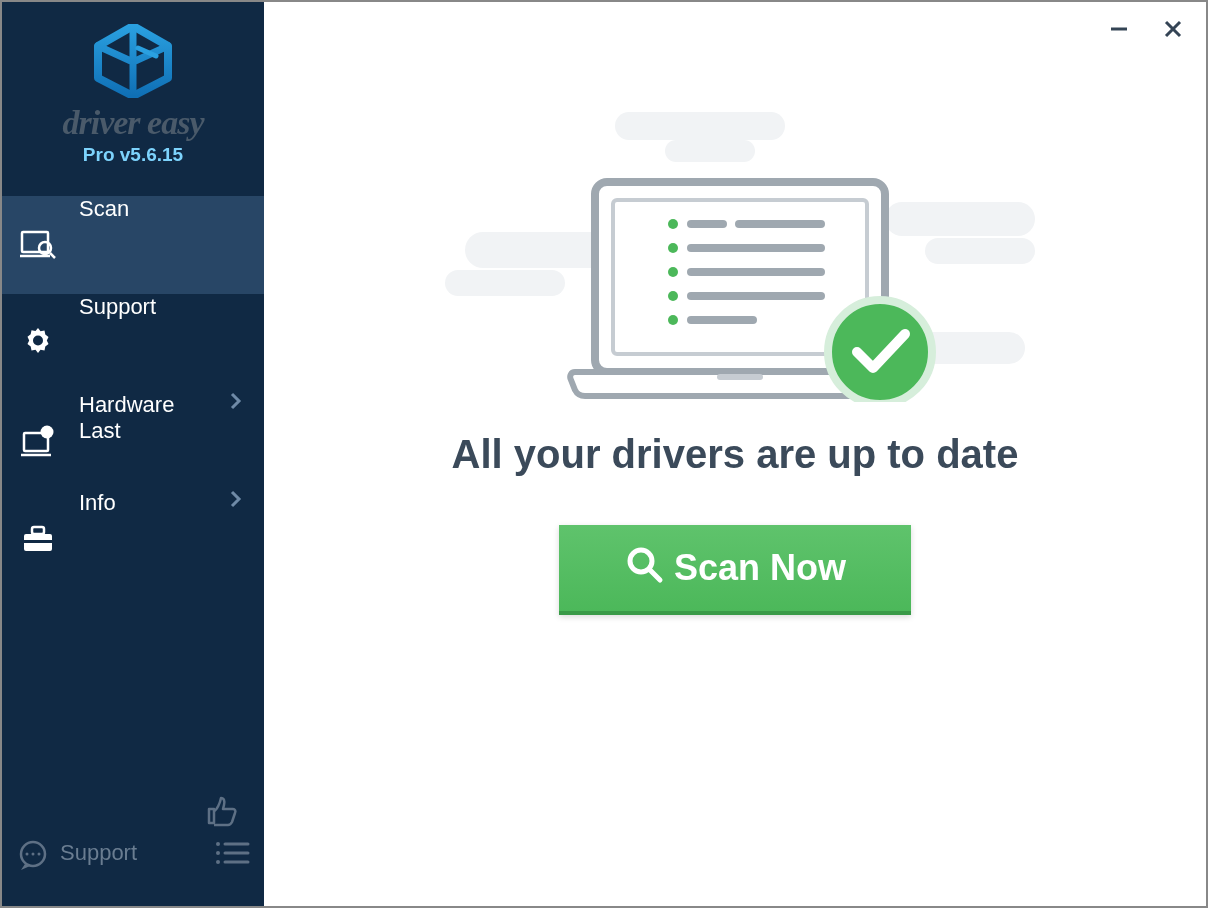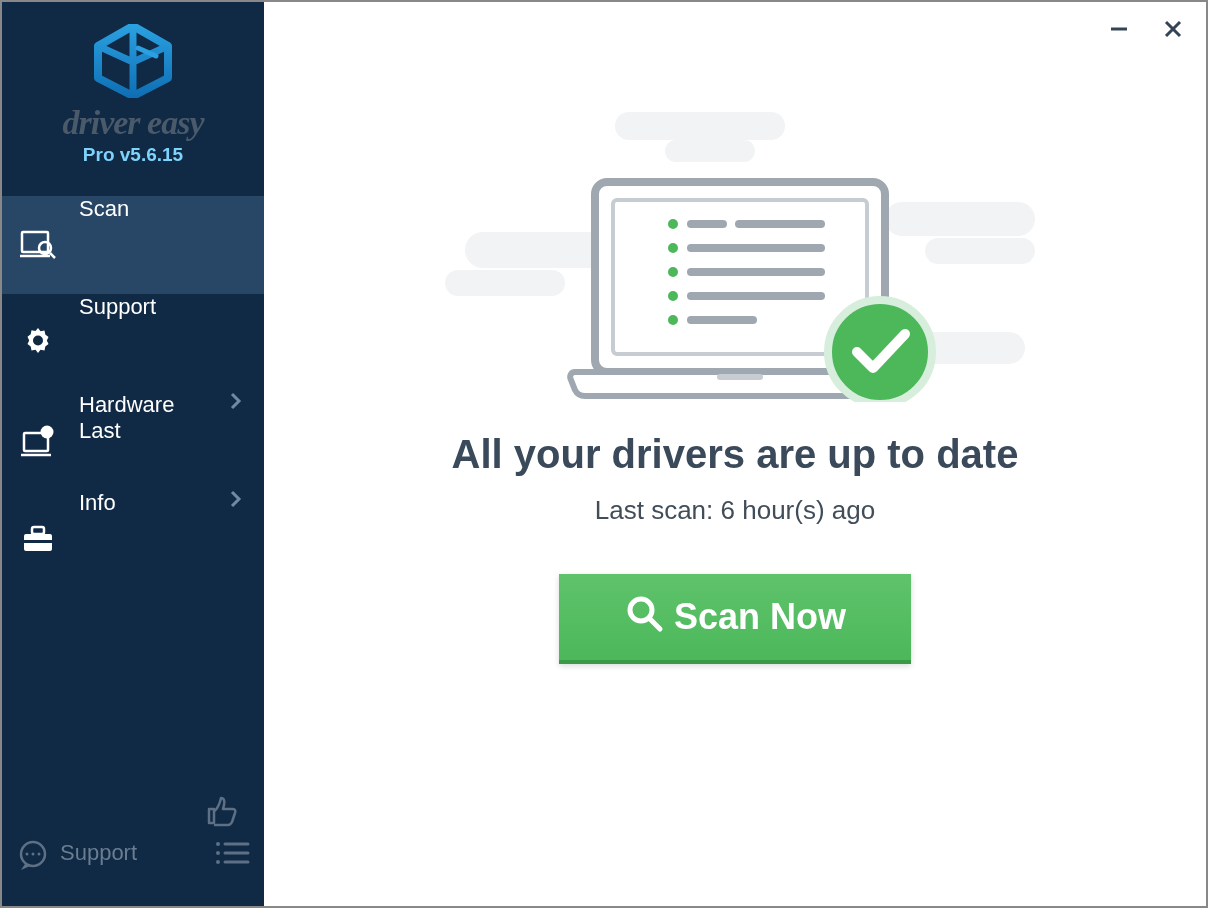--- a/index.html
+++ b/index.html
@@ -314,21 +314,20 @@
             <circle cx="248" cy="218" r="5" fill="#4cb85a"></circle>
             <rect x="262" y="214" width="70" height="8" rx="4" fill="#9fa8b0"></rect>
           </g>
 
           <circle cx="455" cy="250" r="52" fill="#4cb85a" stroke="#d6eedb" stroke-width="8"></circle>
           <path d="M432 250 l16 16 l32-34" fill="none" stroke="#fff" stroke-width="10" stroke-linecap="round" stroke-linejoin="round"></path>
         </svg>
       </div>
 
       <div class="headline">All your drivers are up to date</div>
-      <div class="last-scan">Last scan: 6 hour(s) ago</div>
 
       <button class="scan-btn">
         <span>
           <svg width="40" height="40" viewBox="0 0 40 40" fill="none" stroke="#fff" stroke-width="5" stroke-linecap="round">
             <circle cx="17" cy="17" r="11"></circle>
             <line x1="26" y1="26" x2="36" y2="36"></line>
           </svg>
         </span>
         <span>Scan Now</span>
       </button>

